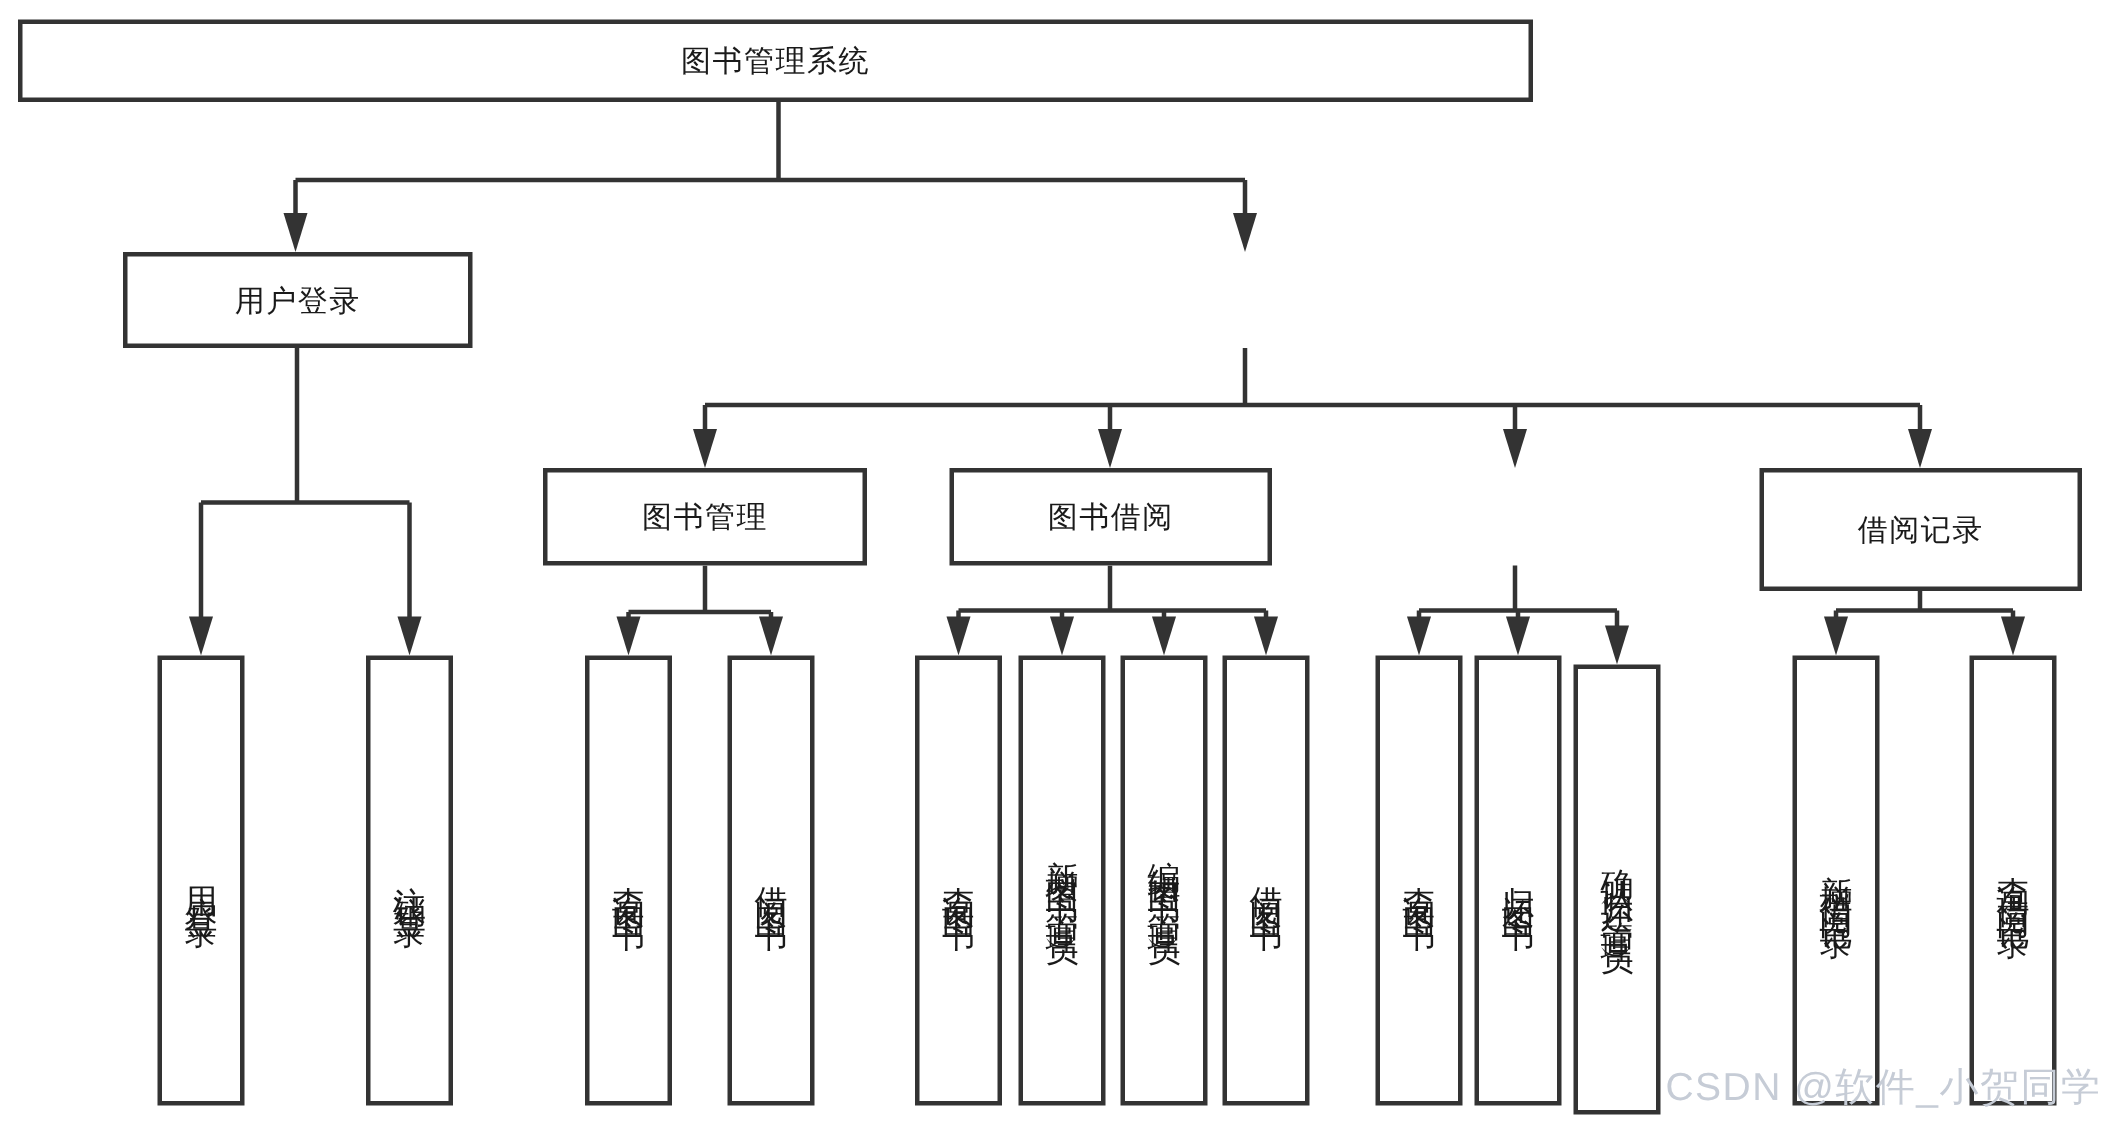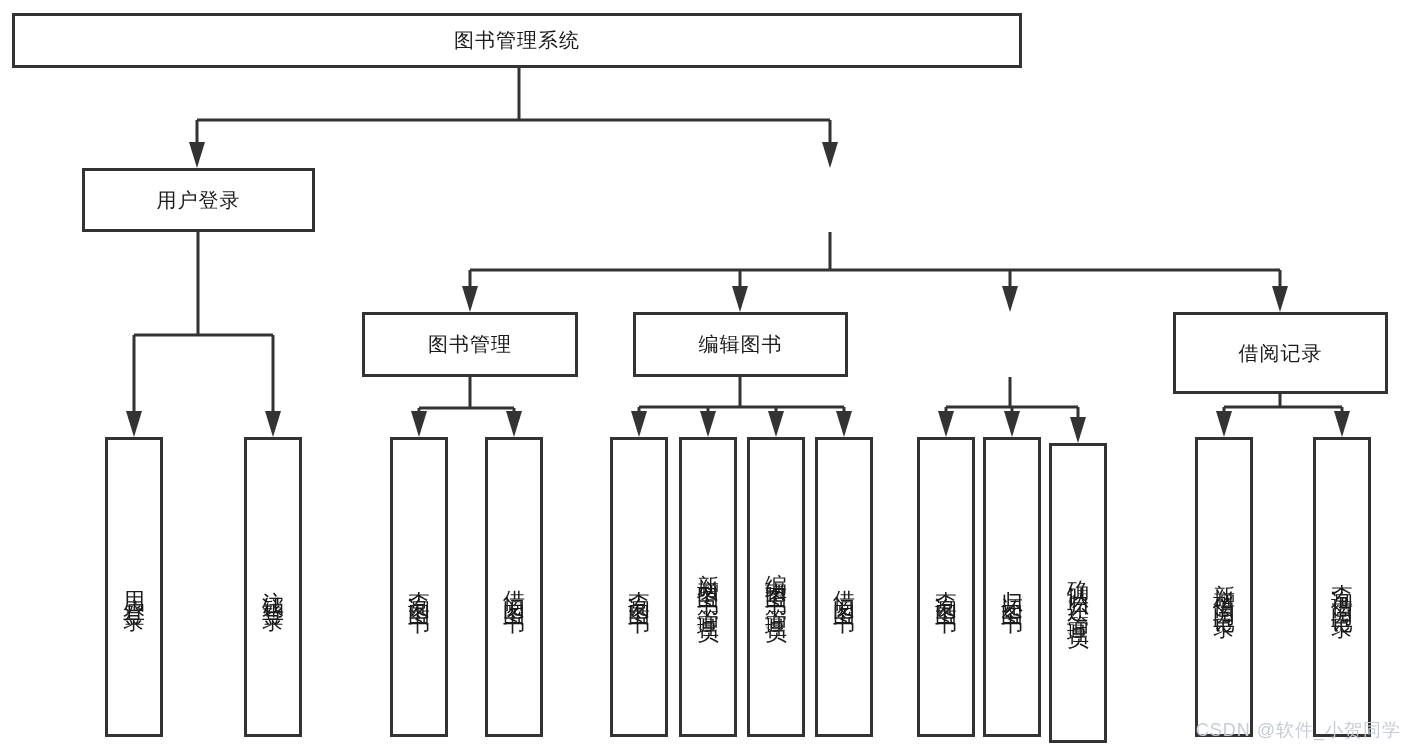--- a/index.html
+++ b/index.html
@@ -37,21 +37,21 @@
     text-orientation:mixed;
     font-size:22px;
     letter-spacing:7px;
     line-height:1;
   }
   .watermark{
     position:absolute;
     z-index:3;
     right:4px;
     bottom:5px;
-    font-size:18px;
+    font-size:26px;
     letter-spacing:1px;
     color:var(--wm);
     white-space:nowrap;
     margin-left:40px;
   }
 </style>
 </head>
 <body>
 
 <div class="canvas">
@@ -94,21 +94,21 @@
   </div>
 
   <div class="node h" style="left:82px;top:168px;width:233px;height:64px">
     <span>用户登录</span>
   </div>
 
   <div class="node h" style="left:362px;top:312px;width:216px;height:65px">
     <span>图书管理</span>
   </div>
   <div class="node h" style="left:633px;top:312px;width:215px;height:65px">
-    <span>编辑图书</span>
+    <span>图书借阅</span>
   </div>
   <div class="node h" style="left:1173px;top:312px;width:215px;height:82px">
     <span>借阅记录</span>
   </div>
 
   <div class="node leaf" style="left:105px;top:437px;width:58px;height:300px">
     <span>用户登录</span>
   </div>
   <div class="node leaf" style="left:244px;top:437px;width:58px;height:300px">
     <span>注销登录</span>

